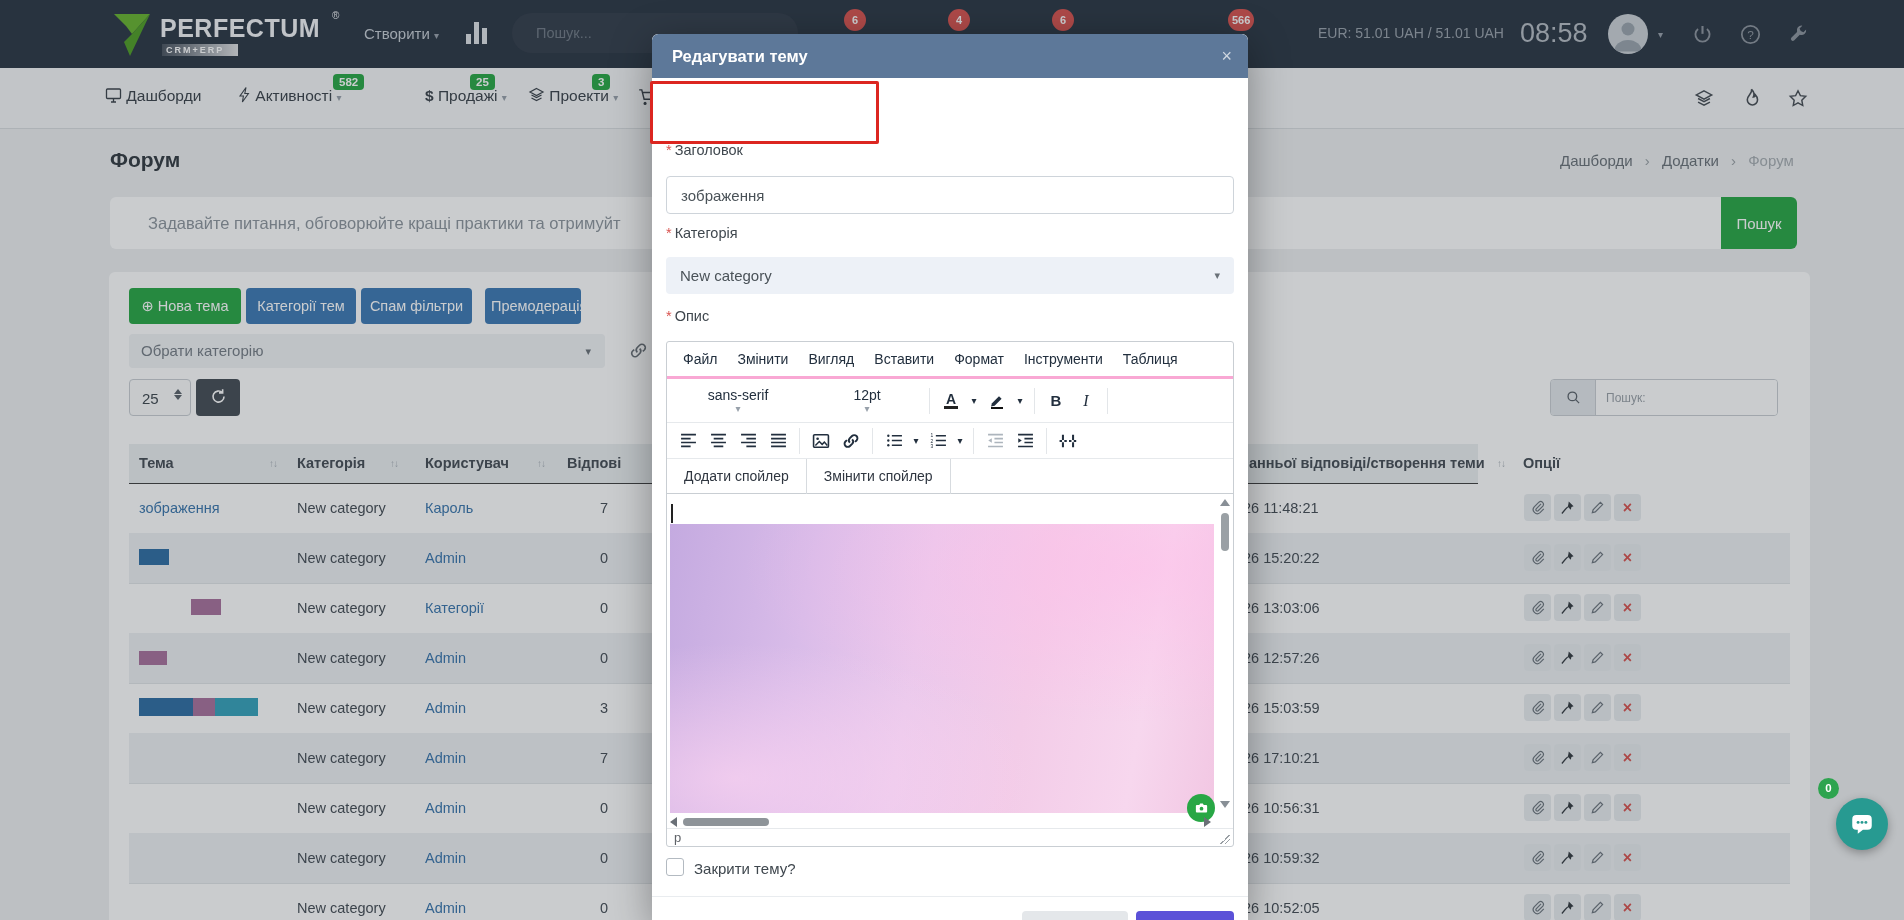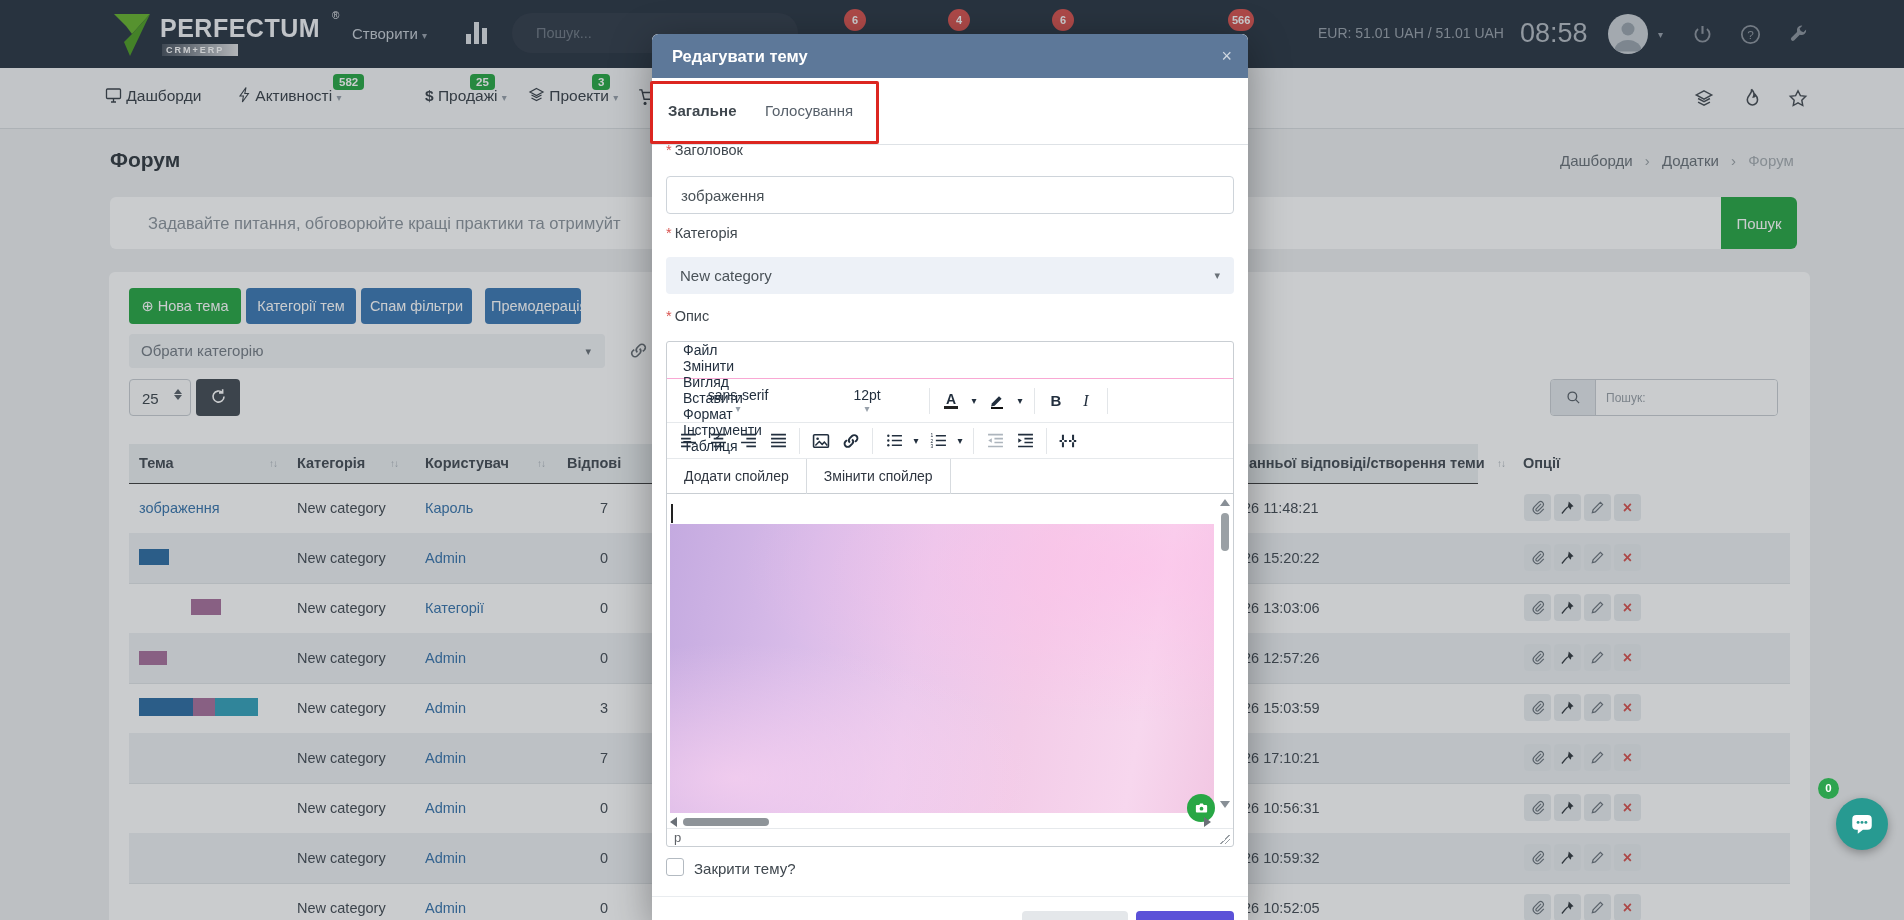--- a/index.html
+++ b/index.html
@@ -5,21 +5,21 @@
   html,body{margin:0;padding:0;background:#6b7077;}
   body{font-family:"Liberation Sans", sans-serif;}
   #screen{position:relative;width:1904px;height:920px;overflow:hidden;background:#eef0f1;}
   .abs{position:absolute;}
   
   #topbar{left:0;top:0;width:1904px;height:68px;background:#2b3644;}
   .brandtxt{color:#f2f4f6;font-size:25px;font-weight:bold;letter-spacing:.5px;}
   .brandreg{color:#e8ebee;font-size:10px;vertical-align:top;}
   .brandsub{display:inline-block;color:#fff;font-size:9px;letter-spacing:2px;font-weight:bold;
     padding:1px 14px 1px 4px;background:linear-gradient(90deg,rgba(255,255,255,.15),rgba(255,255,255,.85));}
-  .topitem{color:#c6cdd4;font-size:15px;}
+  .topitem{color:#c6cdd4;font-size:15px;margin-left:12px;}
   .caret{color:#97a0aa;font-size:10px;}
   #topsearch{left:512px;top:13px;width:286px;height:40px;border-radius:21px;background:#333d4a;border:none;
     color:#fef9c3;padding:0 24px;font-size:14.5px;outline:none;box-sizing:border-box;}
   #topsearch::placeholder{color:#707a85;}
   .badge-red{position:absolute;background:#d9534f;color:#fff;font-size:11px;font-weight:bold;
     border-radius:11px;height:22px;min-width:22px;line-height:22px;text-align:center;padding:0 4px;box-sizing:border-box;}
   .eur{color:#99a2ab;font-size:14px;}
   .clock{color:#b6bdc4;font-size:27px;font-weight:300;}
   .topicon{color:#8d959e;}
   
@@ -83,22 +83,22 @@
   #redbox{left:650px;top:81px;width:223px;height:57px;border:3px solid #dc2620;z-index:65;border-radius:2px;}
   .mlabel{position:absolute;left:14px;font-size:14.5px;color:#3f474e;}
   .req{color:#d9534f;margin-right:3px;}
   .minput{position:absolute;left:14px;width:568px;height:38px;border:1px solid #ced4da;border-radius:4px;
     box-sizing:border-box;font-size:15px;color:#4a5258;padding:0 14px;outline:none;font-family:"Liberation Sans",sans-serif;}
   .mselect{position:absolute;left:14px;width:568px;height:37px;background:#edf1f7;border-radius:4px;
     font-size:15px;color:#4a5258;line-height:37px;padding-left:14px;box-sizing:border-box;}
   .selcaret{position:absolute;right:14px;color:#6a7178;font-size:11px;}
   
   #editor{position:absolute;left:14px;top:307px;width:568px;height:506px;border:1px solid #c9ced3;border-radius:3px;box-sizing:border-box;}
-  #emenu{position:absolute;left:0;top:0;width:100%;height:37px;border-bottom:1px solid #f9a8d4;display:flex;
-    padding-left:6px;box-sizing:border-box;flex-direction:column;}
+  #emenu{position:absolute;left:0;top:0;width:100%;height:37px;border-bottom:3px solid #f9a8d4;display:flex;
+    align-items:center;padding-left:6px;box-sizing:border-box;}
   #emenu span{font-size:14px;color:#222f3e;padding:0 10px;cursor:pointer;}
   #erow2{position:absolute;left:0;top:37px;width:100%;height:44px;border-bottom:1px solid #e6e9ec;display:flex;
     align-items:center;box-sizing:border-box;}
   .esel{font-size:14px;color:#222f3e;display:flex;align-items:center;cursor:pointer;flex-direction:column;}
   .ediv{width:1px;height:26px;background:#e3e6e9;margin:0 6px;}
   .ebtn{width:30px;height:30px;display:flex;align-items:center;justify-content:center;cursor:pointer;color:#222f3e;}
   .ebtn.gray{color:#aeb5bc;}
   .colA{font-size:14px;font-weight:bold;color:#222f3e;border-bottom:3px solid #222;line-height:14px;padding:0 2px;}
   #erow3{position:absolute;left:0;top:81px;width:100%;height:36px;border-bottom:1px solid #e6e9ec;display:flex;
     align-items:center;box-sizing:border-box;padding-left:6px;}
@@ -578,24 +578,20 @@
     </span>
   </div>
 
   <div id="backdrop" class="abs"></div>
 
   <div id="modal" class="abs">
     <div id="mhead">
       <span id="mtitle">Редагувати тему</span>
       <span id="mclose">×</span>
     </div>
-    <div class="tabbar">
-      <span class="tab active" style="left:1px">Загальне</span>
-      <span class="tab idle" style="left:98px">Голосування</span>
-    </div>
 
     <span class="mlabel" style="top:108px">
       <span class="req">*</span><span>Заголовок</span>
     </span>
     <input class="minput" style="top: 142px;" value="зображення">
 
     <span class="mlabel" style="top:191px">
       <span class="req">*</span><span>Категорія</span>
     </span>
     <div class="mselect" style="top:223px">

